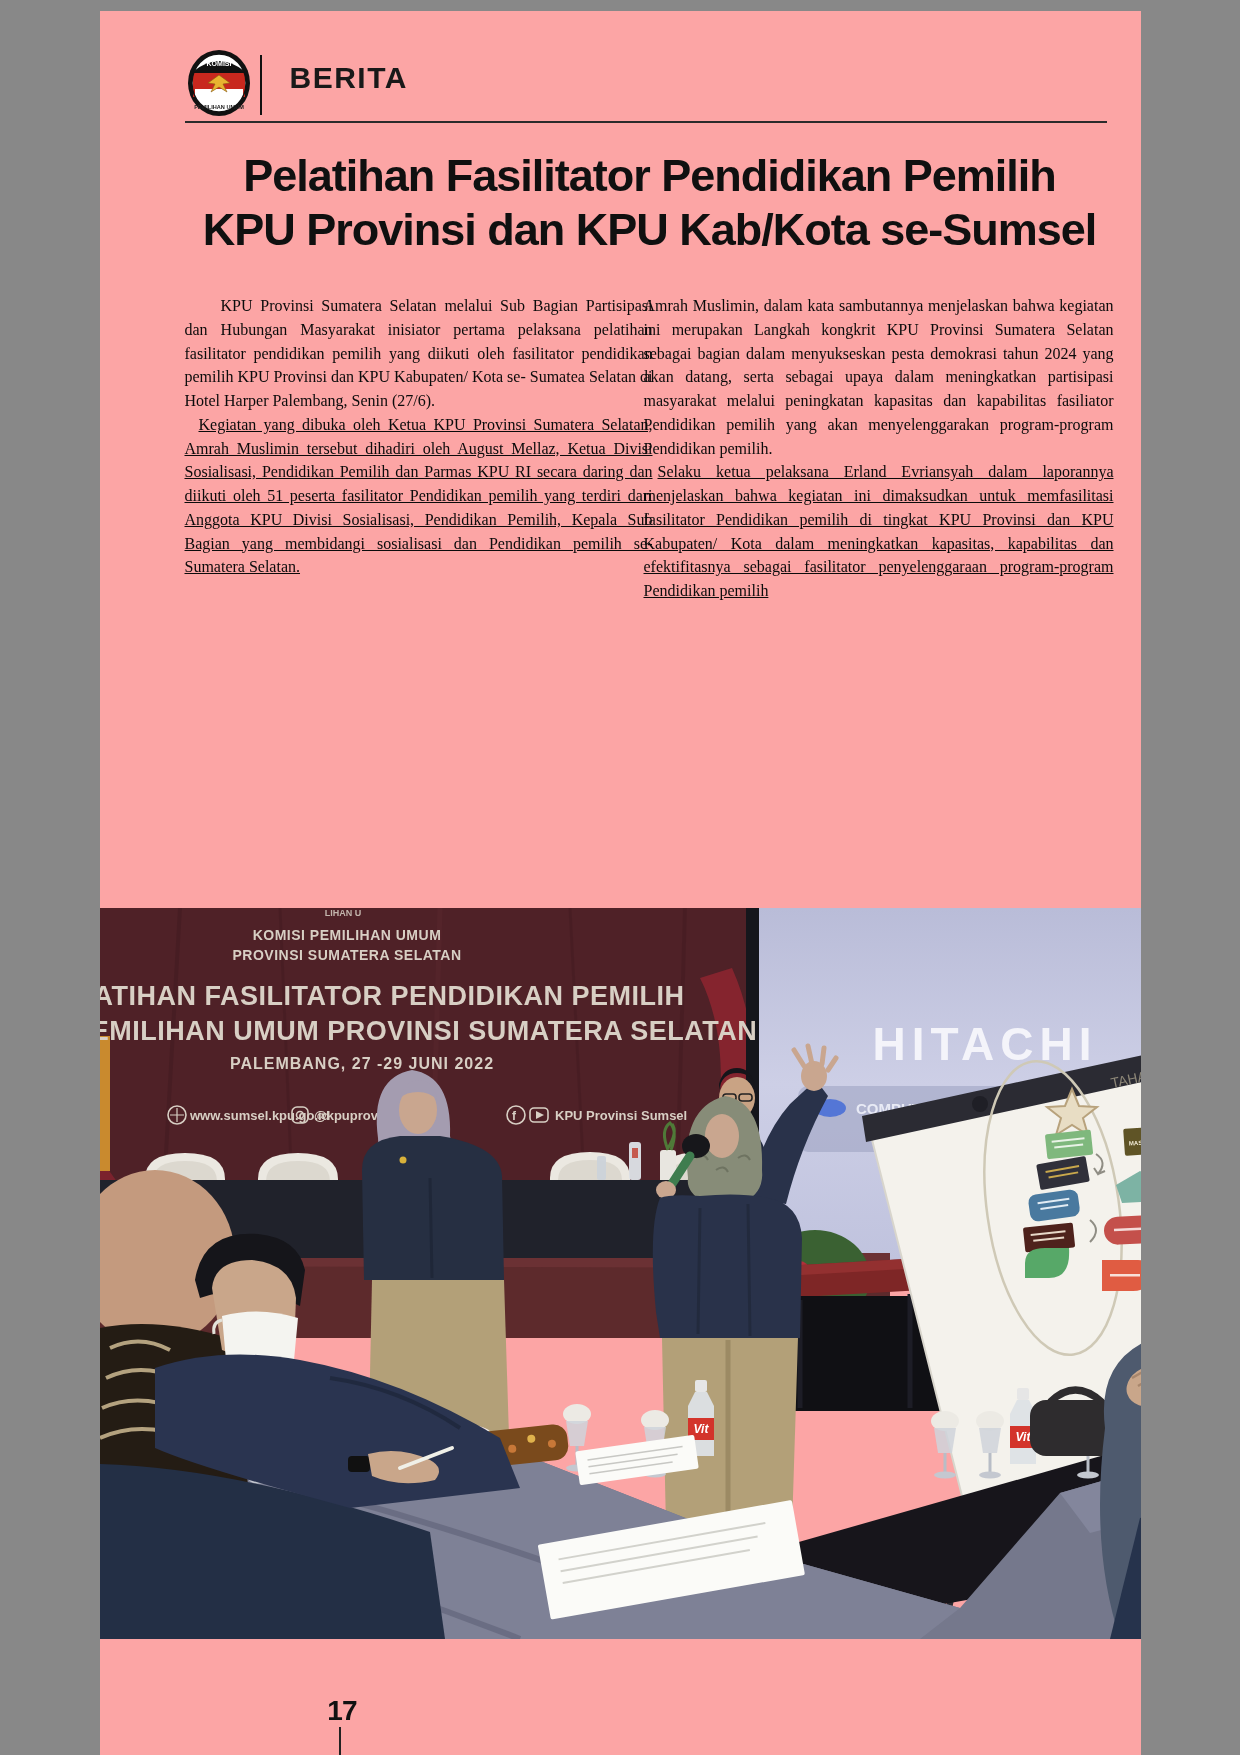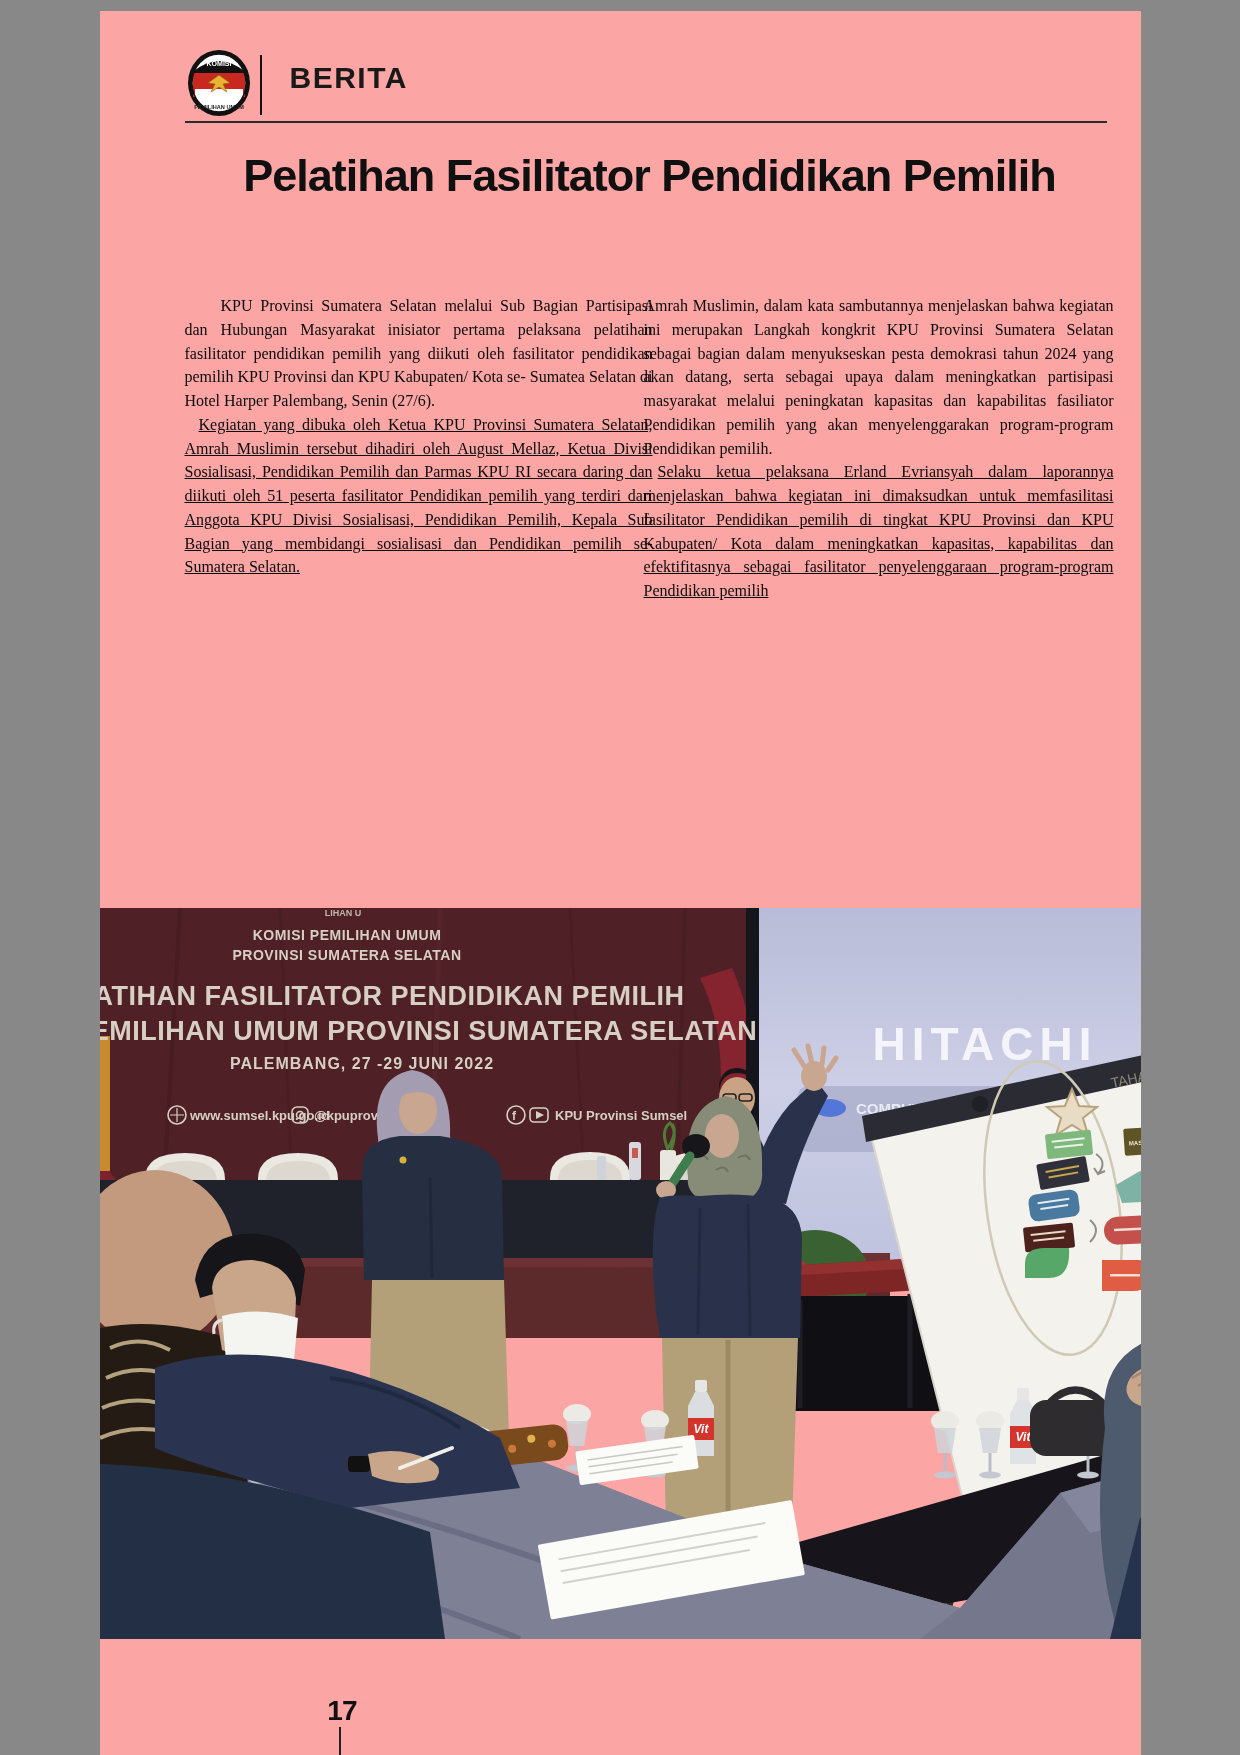--- a/index.html
+++ b/index.html
@@ -50,20 +50,21 @@
     <text x="32" y="17" text-anchor="middle" font-size="7" font-weight="700" fill="#fff" class="svgtxt">KOMISI</text>
     <text x="32" y="60" text-anchor="middle" font-size="5.6" font-weight="700" fill="#222" class="svgtxt">PEMILIHAN UMUM</text>
     <ellipse cx="32" cy="34" rx="27" ry="29" fill="none" stroke="#111" stroke-width="1.4"></ellipse>
   </svg>
   <div class="hdr-divider"></div>
   <div class="section-label">BERITA</div>
   <div class="hdr-rule"></div>
 
   <h1 class="title" style="margin:0;">
     <span>Pelatihan Fasilitator Pendidikan Pemilih</span><br>
+    <span>KPU Provinsi dan KPU Kab/Kota se-Sumsel</span>
   </h1>
 
   <div class="col col-left">
     <p class="ind-lg">KPU Provinsi Sumatera Selatan melalui Sub Bagian Partisipasi dan Hubungan Masyarakat inisiator pertama pelaksana pelatihan fasilitator pendidikan pemilih yang diikuti oleh fasilitator pendidikan pemilih KPU Provinsi dan KPU Kabupaten/ Kota se- Sumatea Selatan di Hotel Harper Palembang, Senin (27/6).</p>
     <p class="ind-sm">Kegiatan yang dibuka oleh Ketua KPU Provinsi Sumatera Selatan, Amrah Muslimin tersebut dihadiri oleh August Mellaz, Ketua Divisi Sosialisasi, Pendidikan Pemilih dan Parmas KPU RI secara daring dan diikuti oleh 51 peserta fasilitator Pendidikan pemilih yang terdiri dari Anggota KPU Divisi Sosialisasi, Pendidikan Pemilih, Kepala Sub Bagian yang membidangi sosialisasi dan Pendidikan pemilih se-Sumatera Selatan.</p>
   </div>
   <div class="col col-right">
     <p>Amrah Muslimin, dalam kata sambutannya menjelaskan bahwa kegiatan ini merupakan Langkah kongkrit KPU Provinsi Sumatera Selatan sebagai bagian dalam menyukseskan pesta demokrasi tahun 2024 yang akan datang, serta sebagai upaya dalam meningkatkan partisipasi masyarakat melalui peningkatan kapasitas dan kapabilitas fasiliator Pendidikan pemilih yang akan menyelenggarakan program-program Pendidikan pemilih.</p>
     <p class="ind-sm">Selaku ketua pelaksana Erland Evriansyah dalam laporannya menjelaskan bahwa kegiatan ini dimaksudkan untuk memfasilitasi fasilitator Pendidikan pemilih di tingkat KPU Provinsi dan KPU Kabupaten/ Kota dalam meningkatkan kapasitas, kapabilitas dan efektifitasnya sebagai fasilitator penyelenggaraan program-program Pendidikan pemilih</p>
   </div>

